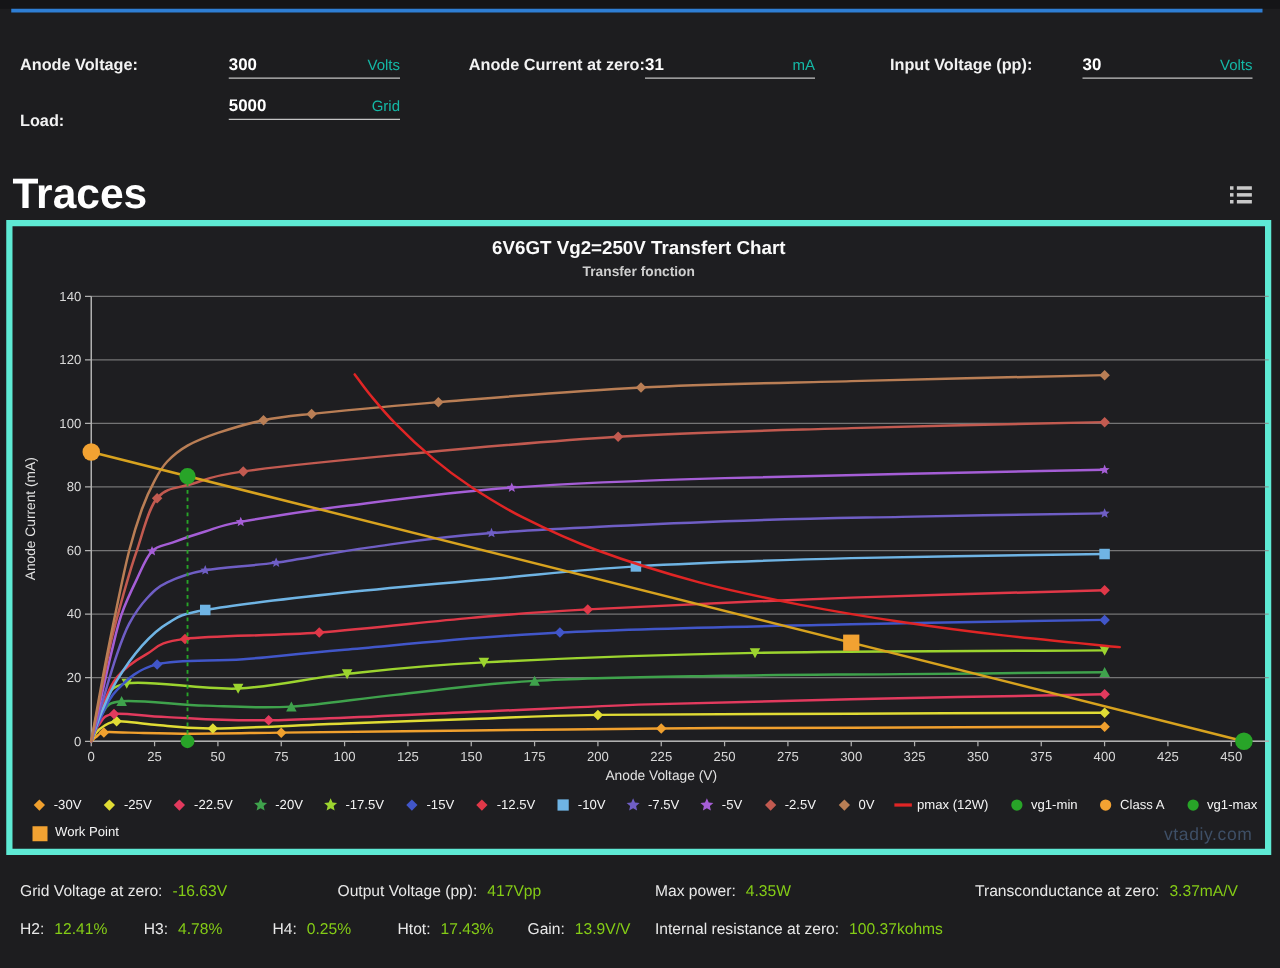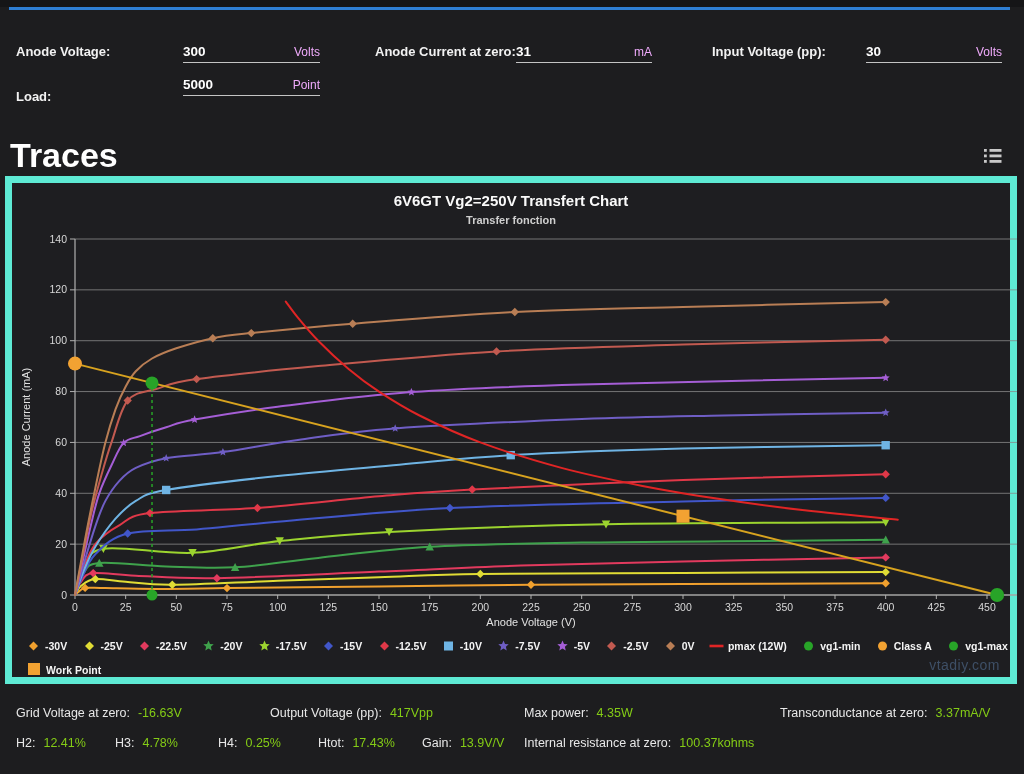--- a/index.html
+++ b/index.html
@@ -10,40 +10,40 @@
   }
   .top-strip{position:absolute;left:0;top:0;width:1024px;height:7px;background:#151517}
   .blue-rule{position:absolute;left:9px;top:7px;width:1001px;height:3px;background:#2e7ed4}
 
   
   .params{position:absolute;left:0;top:0;width:1024px;height:125px}
   .field-label{position:absolute;font-size:13px;font-weight:600;color:#f2f2f2;white-space:nowrap}
   .field-box{position:absolute;display:flex;align-items:flex-end;border-bottom:1px solid #c4c4c4;height:23px;box-sizing:border-box;padding-bottom:3px}
   .field-input{flex:1;min-width:0;background:transparent;border:none;outline:none;color:#fff;
     font-size:13.5px;font-weight:600;font-family:inherit;padding:0}
-  .field-unit{font-size:12px;color:#f0abfc;margin-left:auto;padding-left:6px}
+  .field-unit{font-size:12px;color:#14b8a6;margin-left:auto;padding-left:6px}
   #fl0{left:16px;top:44px}  #fb0{left:183px;top:40px;width:137px}
   #fl1{left:375px;top:44px} #fb1{left:516px;top:40px;width:136px}
   #fl2{left:712px;top:44px} #fb2{left:866px;top:40px;width:136px}
   #fl3{left:16px;top:89px}  #fb3{left:183px;top:73px;width:137px}
 
   
   .section-title{position:absolute;left:10px;top:136px;margin:0;font-size:34px;font-weight:700;color:#fff}
   .list-icon{position:absolute;left:984px;top:148px;width:18px;height:16px;cursor:pointer}
 
   
   .chart-card{position:absolute;left:5px;top:176px;width:1012px;height:508px;
-    border:7px solid #5eead4;background:#1e1e21;box-sizing:border-box}
+    border:5px solid #5eead4;background:#1e1e21;box-sizing:border-box}
   .chart-title{margin-top:9px;text-align:center;font-size:15px;font-weight:700;color:#fafafa}
   .chart-subtitle{margin-top:5px;text-align:center;font-size:11px;font-weight:600;color:#cfcfcf}
   #chart{position:absolute;left:0;top:48px;display:block}
   svg text{font-family:"Liberation Sans",sans-serif}
   .legend-row1{position:absolute;left:14px;top:457px;width:982px;display:flex;justify-content:space-between;align-items:center}
   .legend-row2{position:absolute;left:14px;top:479px;display:flex;align-items:center}
-  .legend-item{display:flex;align-items:flex-end;gap:4px;font-size:10.5px;font-weight:700;color:#f4f4f4;white-space:nowrap;cursor:pointer}
+  .legend-item{display:flex;align-items:flex-start;gap:4px;font-size:10.5px;font-weight:400;color:#f4f4f4;white-space:nowrap;cursor:pointer}
   .watermark{position:absolute;right:10px;bottom:4px;font-size:14px;color:#3e4f66;letter-spacing:.5px}
 
   
   .stats{position:absolute;left:0;top:697px;width:1024px;height:77px}
   .stat{position:absolute;white-space:nowrap;font-size:12.5px}
   .stat .lab{color:#e8e8e8}
   .stat .val{color:#84cc16;margin-left:8px}
   #s0{left:16px;top:9px}  #s1{left:270px;top:9px}  #s2{left:524px;top:9px}  #s3{left:780px;top:9px}
   #t0{left:16px;top:39px} #t1{left:115px;top:39px} #t2{left:218px;top:39px}
   #t3{left:318px;top:39px}#t4{left:422px;top:39px} #t5{left:524px;top:39px}
@@ -66,21 +66,21 @@
     <span class="field-unit">mA</span>
   </div>
   <span class="field-label" id="fl2">Input Voltage (pp):</span>
   <div class="field-box" id="fb2">
     <input class="field-input" value="30" style="">
     <span class="field-unit">Volts</span>
   </div>
   <span class="field-label" id="fl3">Load:</span>
   <div class="field-box" id="fb3">
     <input class="field-input" value="5000" style="">
-    <span class="field-unit">Point</span>
+    <span class="field-unit">Grid</span>
   </div>
 </div>
 
 <h1 class="section-title">Traces</h1>
 <span class="list-icon">
   <svg width="18" height="16" viewBox="0 0 18 16">
     <g fill="#c9c9c9">
       <rect x="0" y="1" width="2.8" height="2.8"></rect>
         <rect x="5.5" y="1" width="12" height="2.8"></rect>
       <rect x="0" y="6.5" width="2.8" height="2.8"></rect>

